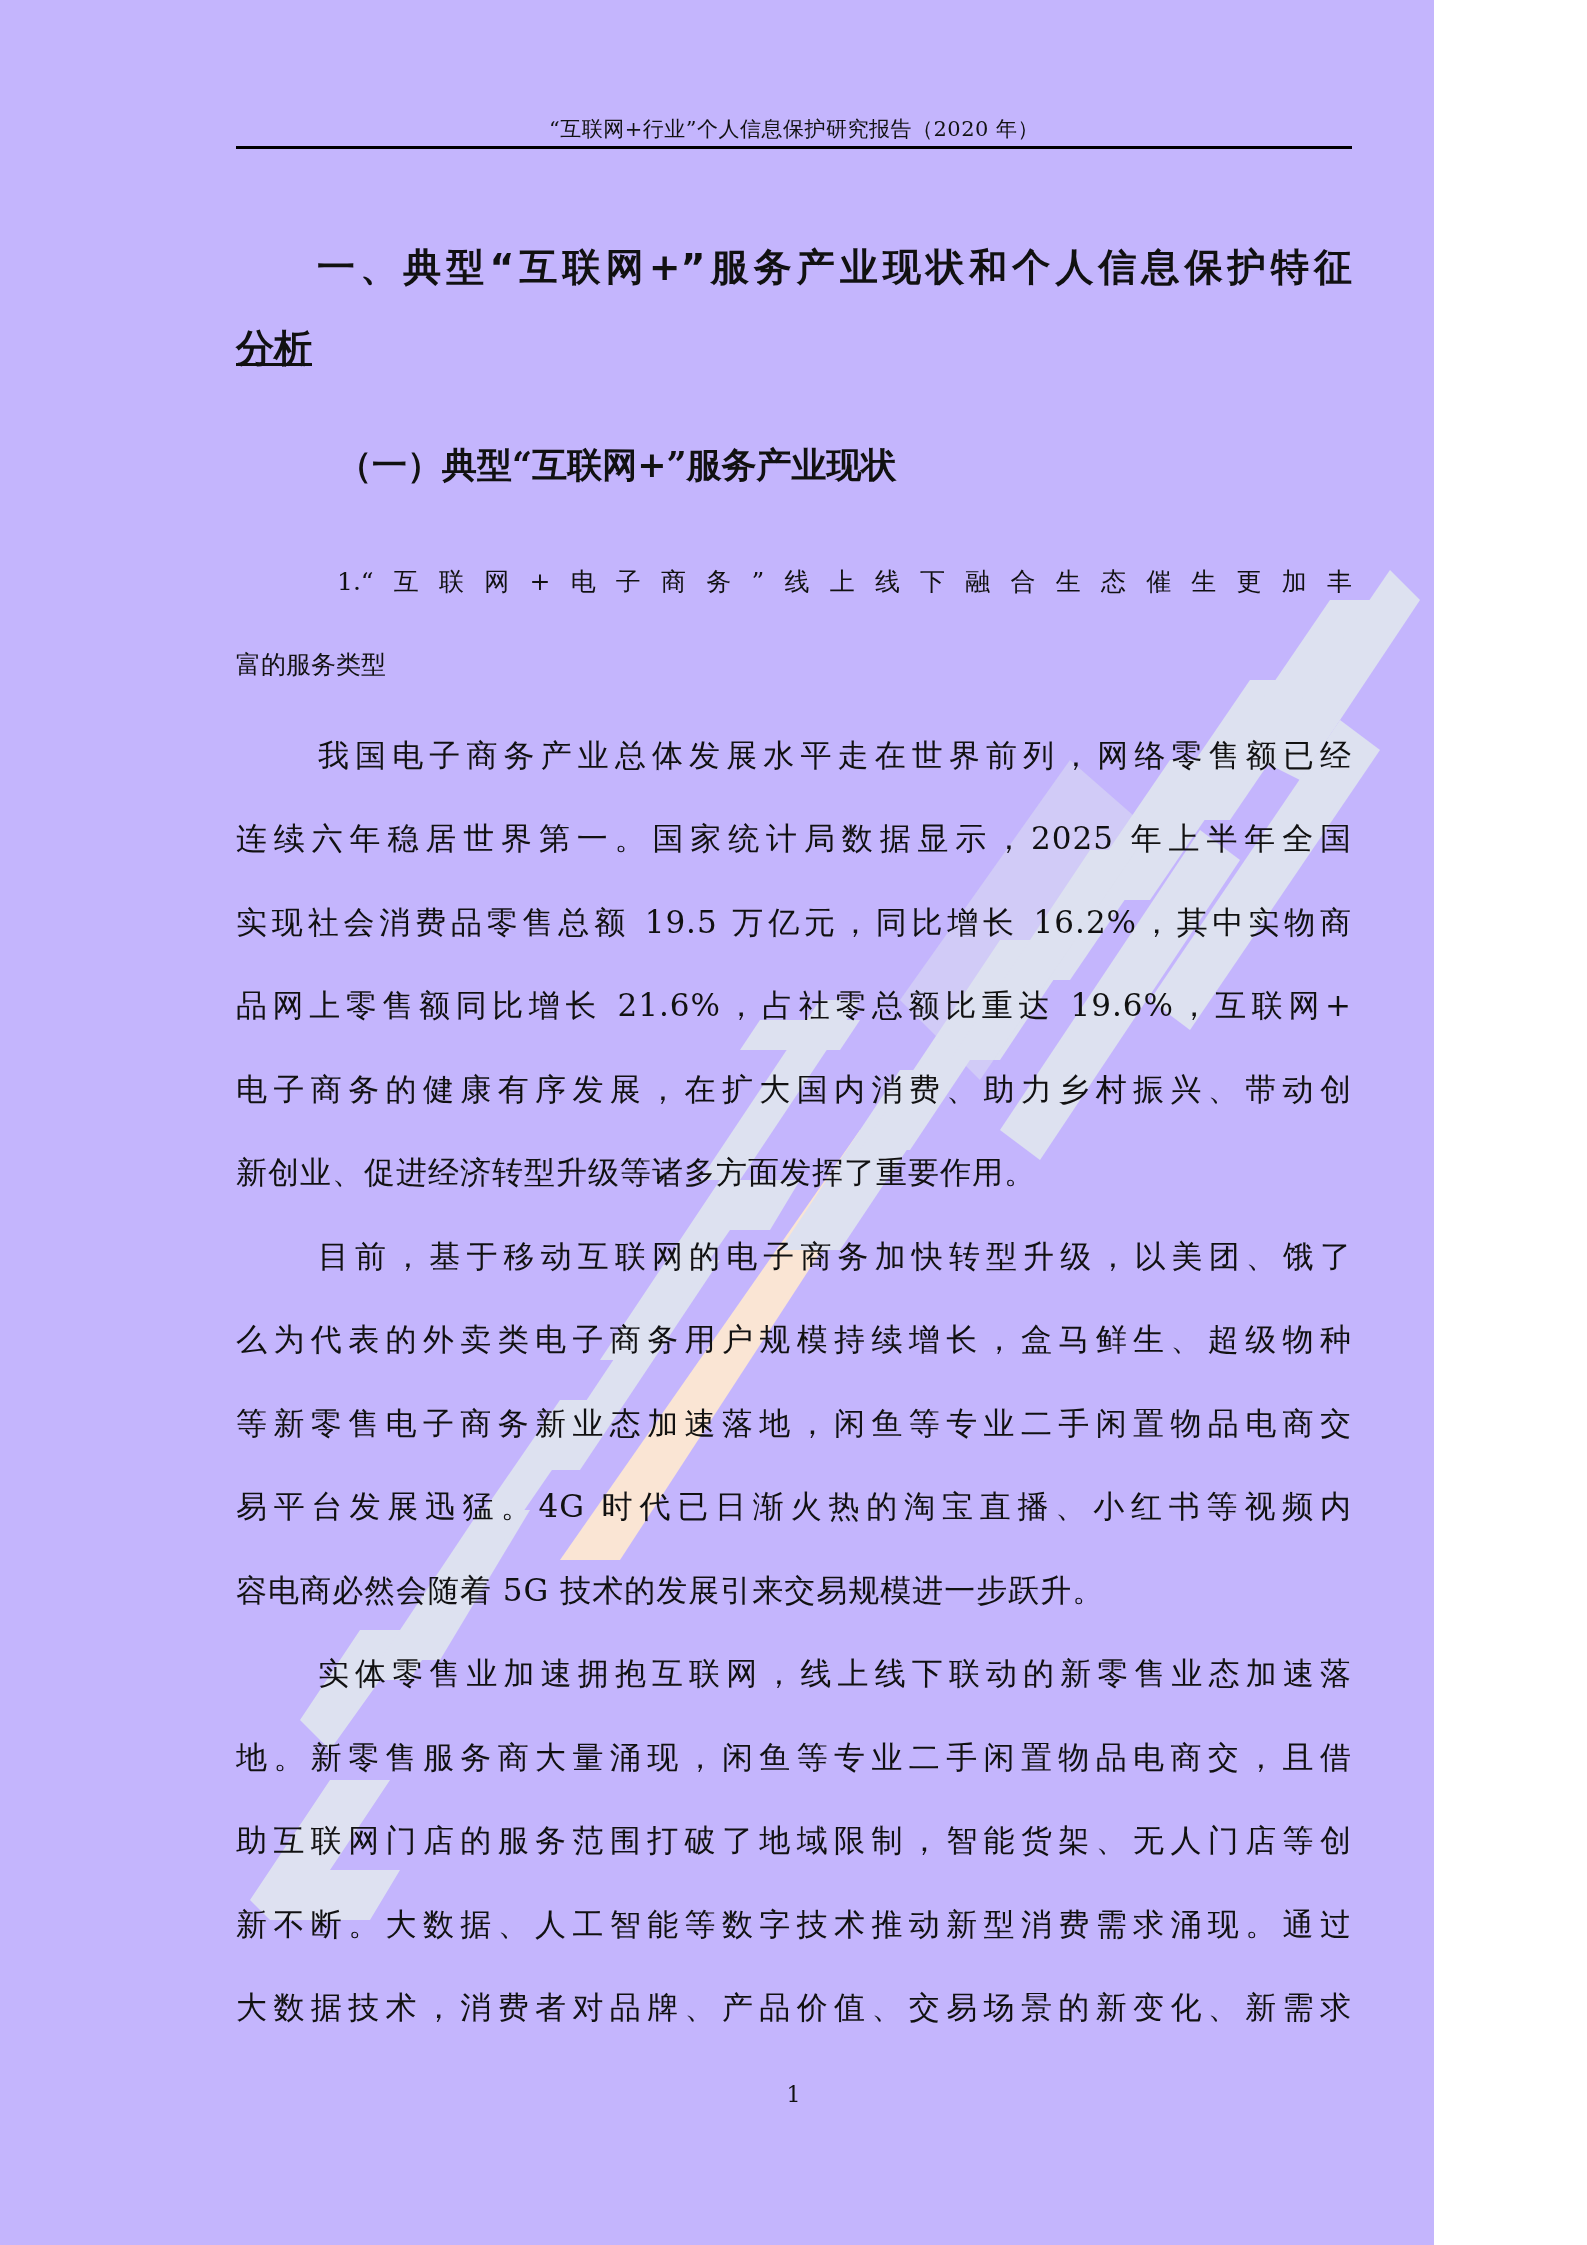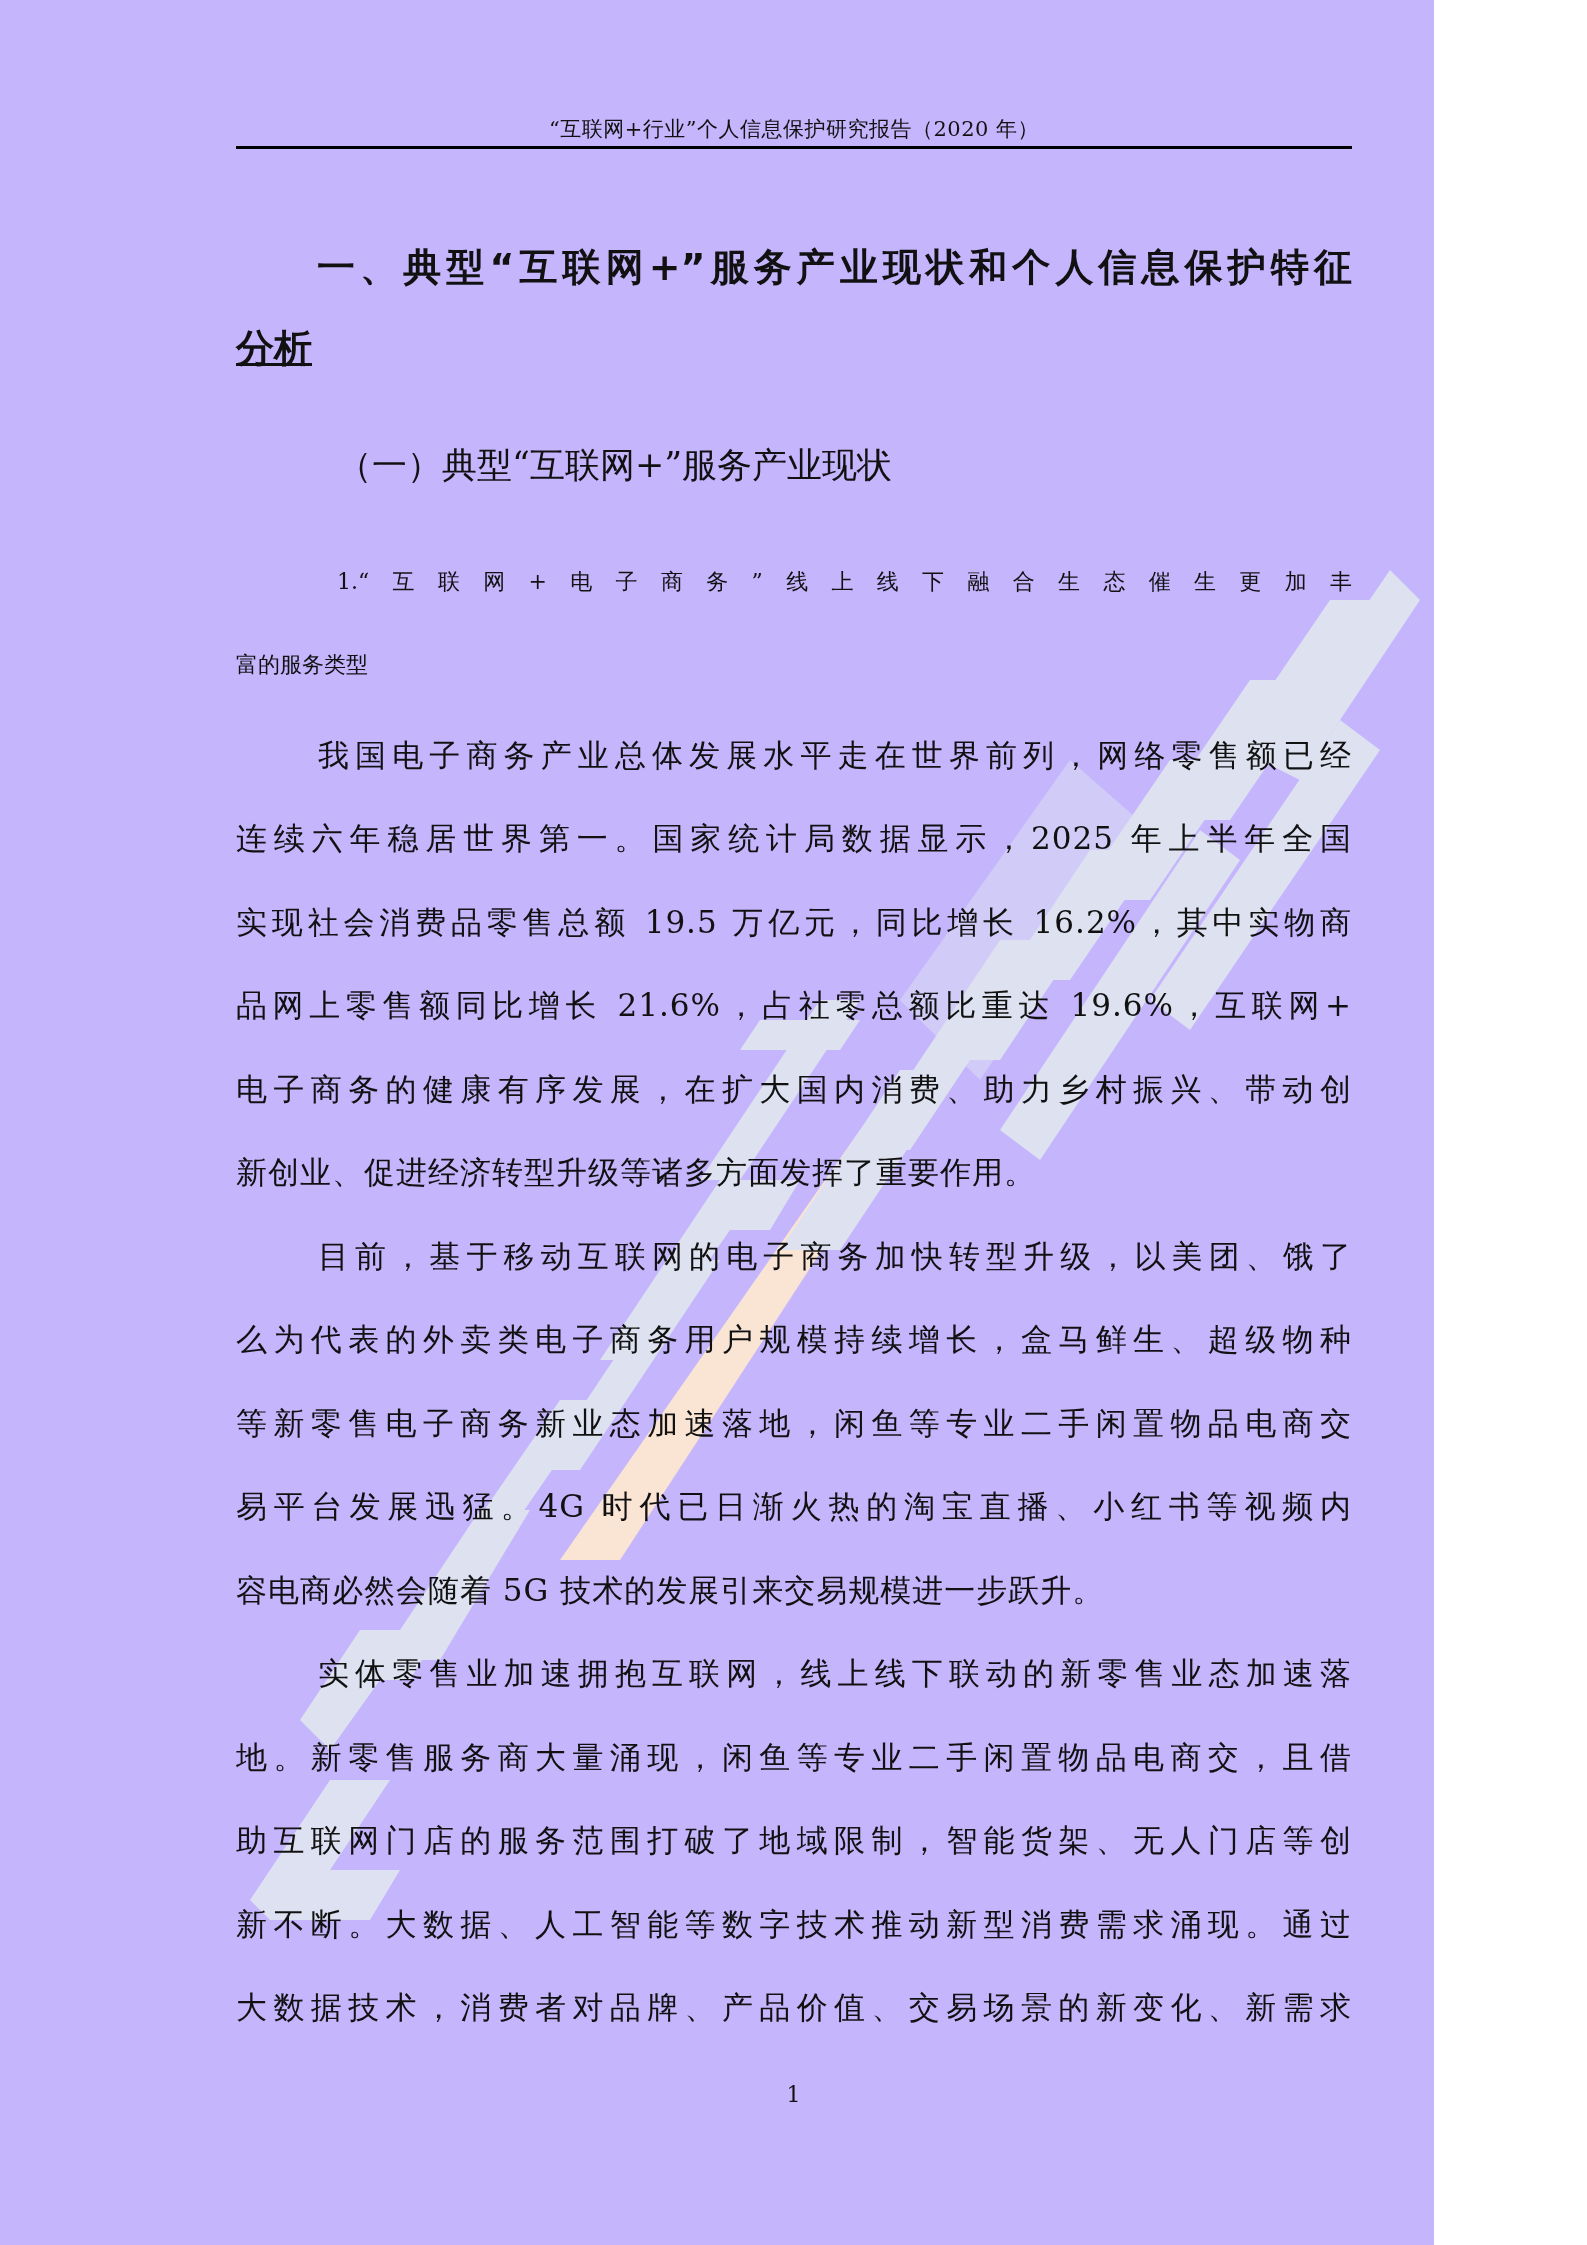--- a/index.html
+++ b/index.html
@@ -14,22 +14,22 @@
                   font-size: 21px; line-height: 30px; letter-spacing: 0.5px; z-index: 2; }
   .header-rule { position: absolute; left: 236px; top: 146px; width: 1116px; height: 3px; background: #000; z-index: 2; }
 
   .line { position: absolute; left: 236px; width: 1116px; height: 50px; line-height: 50px;
           text-align: justify; text-align-last: justify; white-space: nowrap; z-index: 2; }
   .line.last { text-align-last: left; }
   .line.indent { left: 318px; width: 1034px; }
 
   .h1 { font-family: "DejaVu Sans", "Liberation Sans", sans-serif; font-size: 38px; font-weight: bold; }
   .h1.indent { left: 317px; width: 1035px; }
-  .h2 { font-family: "DejaVu Serif", "Liberation Serif", serif; font-size: 35px; font-weight: normal; left: 337px; width: auto; text-align-last: left; }
-  .h3 { font-size: 22px; }
+  .h2 { font-family: "DejaVu Serif", "Liberation Serif", serif; font-size: 35px; font-weight: bold; left: 337px; width: auto; text-align-last: left; }
+  .h3 { font-size: 25px; }
   .h3.indent { left: 337px; width: 1015px; }
   .body { font-size: 31px; letter-spacing: 1px; }
 
   .page-number { position: absolute; left: 0; width: 1587px; top: 2080px; text-align: center;
                  font-size: 22px; line-height: 30px; z-index: 2; }
 </style>
 </head>
 <body>
 
 <div class="page">

